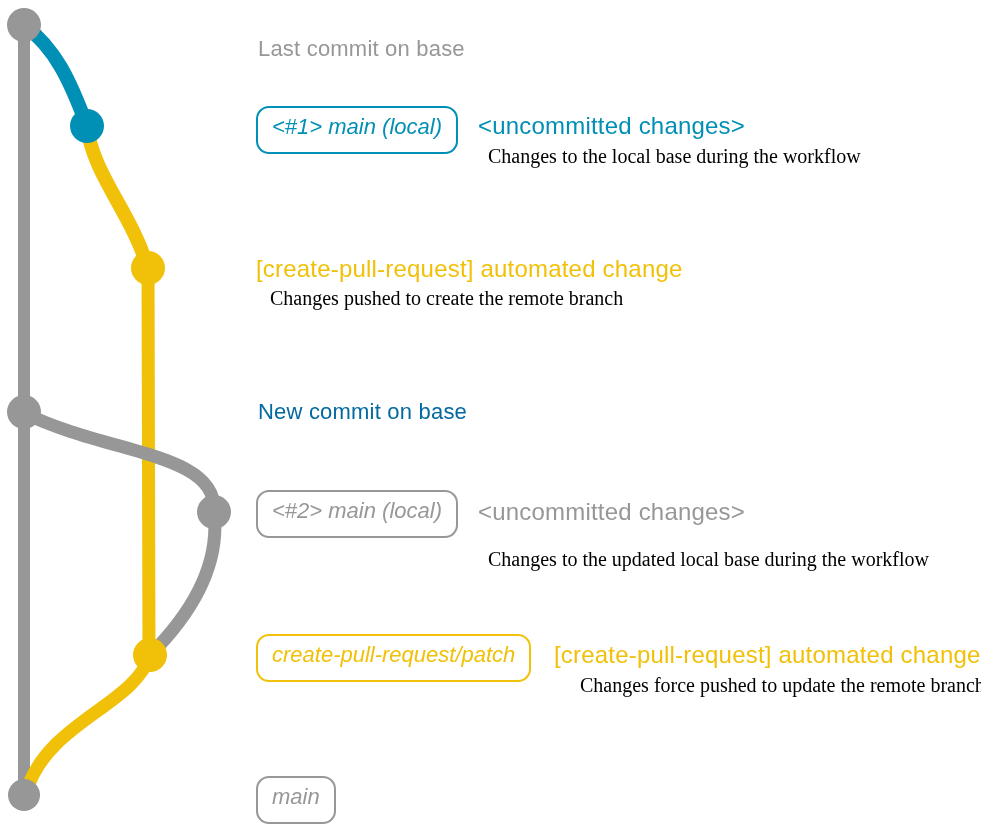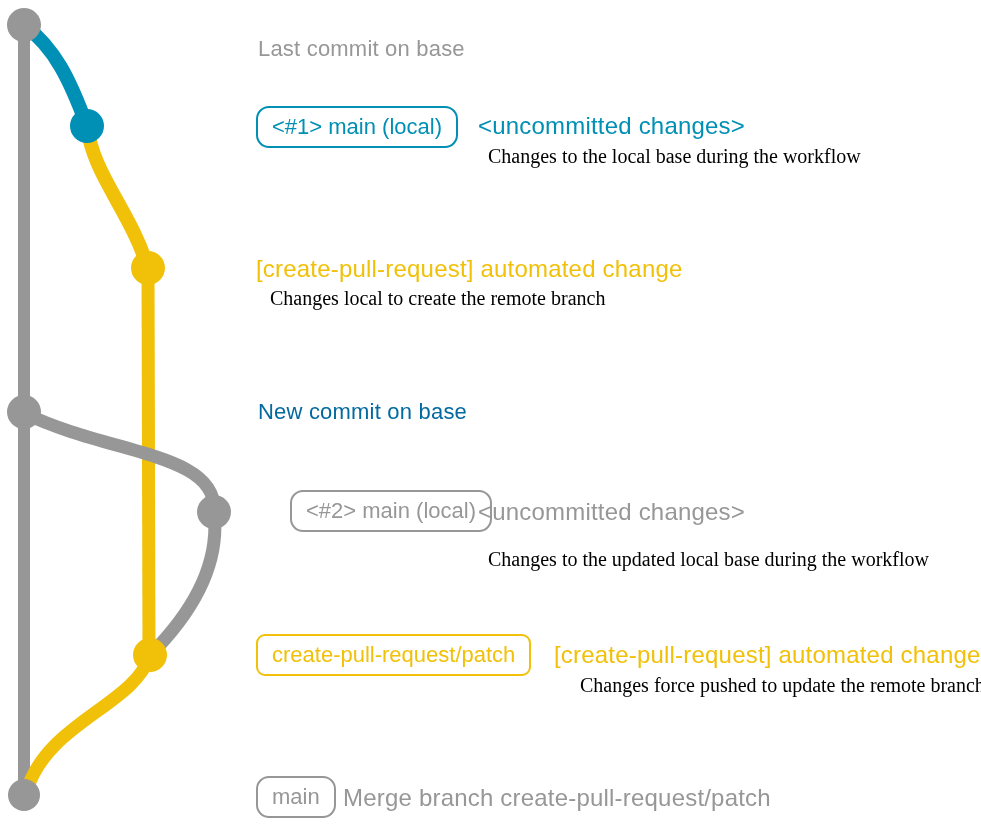--- a/index.html
+++ b/index.html
@@ -24,25 +24,26 @@
     position: absolute;
     white-space: nowrap;
   }
   .hdr {
     font-size: 22px;
     letter-spacing: 0.2px;
   }
   .badge {
     display: inline-block;
     font-size: 22px;
-    padding: 5px 14px 6px 14px;
+    padding: 5px 14px 12px 14px;
     border: 2px solid currentColor;
     border-radius: 13px;
     line-height: 27px;
     background: #ffffff;
+    font-style: italic;
   }
   .msg {
     font-size: 24px;
     letter-spacing: 0.2px;
   }
   .caption {
     font-family: "Liberation Serif", serif;
     font-size: 20px;
     color: #000000;
   }
@@ -71,28 +72,27 @@
     <circle cx="24" cy="795" r="16" fill="#979797"></circle>
   </svg>
 
   <div class="ann hdr" style="left: 258px; top: 24px; color: rgb(151, 151, 151); margin-top: 12px;">Last commit on base</div>
 
   <div class="ann badge" style="left: 256px; top: 106px; color: rgb(0, 143, 181);">&lt;#1&gt; main (local)</div>
   <div class="ann msg" style="left: 478px; top: 112px; color: rgb(0, 143, 181);">&lt;uncommitted changes&gt;</div>
   <div class="ann caption" style="left:488px; top:145px;">Changes to the local base during the workflow</div>
 
   <div class="ann msg" style="left: 256px; top: 255px; color: rgb(241, 193, 9);">[create-pull-request] automated change</div>
-  <div class="ann caption" style="left:270px; top:287px;">Changes local to create the remote branch</div>
+  <div class="ann caption" style="left:270px; top:287px;">Changes pushed to create the remote branch</div>
 
   <div class="ann hdr" style="left: 258px; top: 399px; color: #0369a1;">New commit on base</div>
 
-  <div class="ann badge" style="left: 256px; top: 490px; color: rgb(151, 151, 151); margin-left: 34px;">&lt;#2&gt; main (local)</div>
+  <div class="ann badge" style="left: 256px; top: 490px; color: rgb(151, 151, 151);">&lt;#2&gt; main (local)</div>
   <div class="ann msg" style="left: 478px; top: 498px; color: rgb(151, 151, 151);">&lt;uncommitted changes&gt;</div>
   <div class="ann caption" style="left:488px; top:531px;margin-top:17px;">Changes to the updated local base during the workflow</div>
 
-  <div class="ann badge" style="left: 256px; top: 634px; color: rgb(241, 193, 9); border-radius: 9px;">create-pull-request/patch</div>
+  <div class="ann badge" style="left: 256px; top: 634px; color: rgb(241, 193, 9);">create-pull-request/patch</div>
   <div class="ann msg" style="left: 554px; top: 641px; color: rgb(241, 193, 9);">[create-pull-request] automated change</div>
   <div class="ann caption" style="left:567px; top:674px;margin-left:13px;">Changes force pushed to update the remote branch</div>
 
   <div class="ann badge" style="left: 256px; top: 776px; color: rgb(151, 151, 151);">main</div>
-  <div class="ann msg" style="left: 343px; top: 784px; color: rgb(151, 151, 151);">Merge branch create-pull-request/patch</div>
 
 </div>
 
 </body></html>

